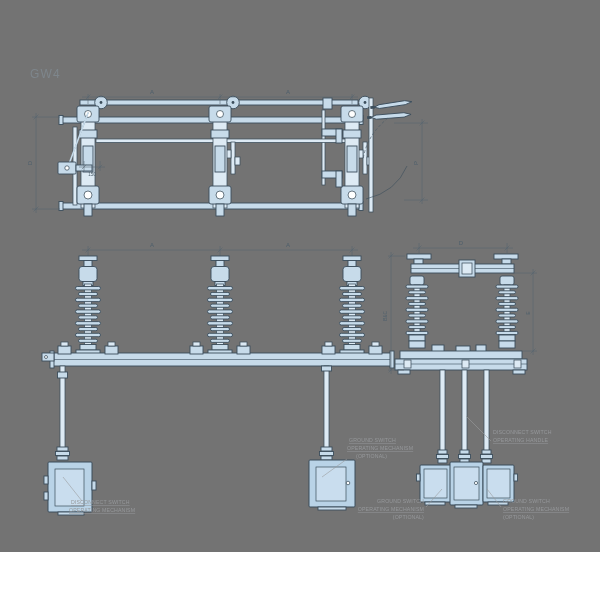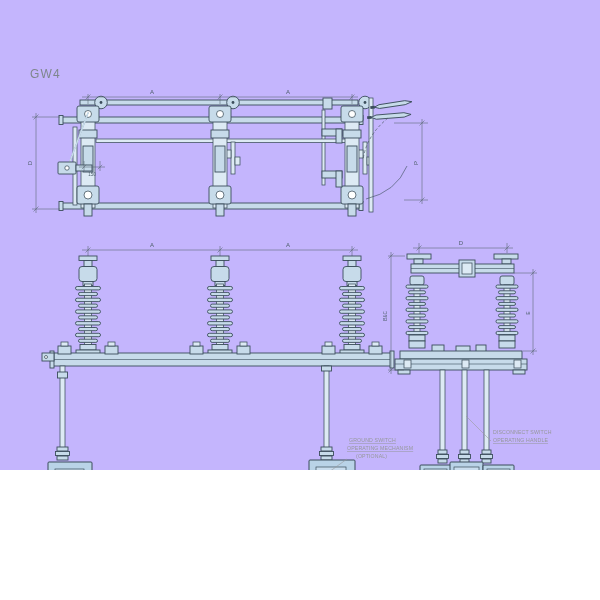--- a/index.html
+++ b/index.html
@@ -1,16 +1,16 @@
 <!DOCTYPE html>
 <html><head>
 <meta charset="utf-8">
 <style>
   html,body{margin:0;padding:0;background:#ffffff;}
-  .stage{position:relative;width:600px;height:470px;background:#c4b5fd;overflow:hidden;
+  .stage{position:relative;width:600px;height:552px;background:#737373;overflow:hidden;
          font-family:"Liberation Sans",sans-serif;}
   svg{position:absolute;left:0;top:0;}
   
   .m1{fill:#c7dbea;stroke:#3b4d5b;stroke-width:.9;}
   .m2{fill:#ddeaf4;stroke:#3b4d5b;stroke-width:.75;}
   .mw{fill:#ffffff;stroke:#3b4d5b;stroke-width:.75;}
   .cab{fill:#b9d3e7;stroke:#3b4d5b;stroke-width:1;}
   .cabi{fill:#c9ddee;stroke:#3b4d5b;stroke-width:.7;}
   .ln{stroke:#3b4d5b;fill:none;stroke-width:.9;}
   .lnt{stroke:#3b4d5b;fill:none;stroke-width:.6;}

